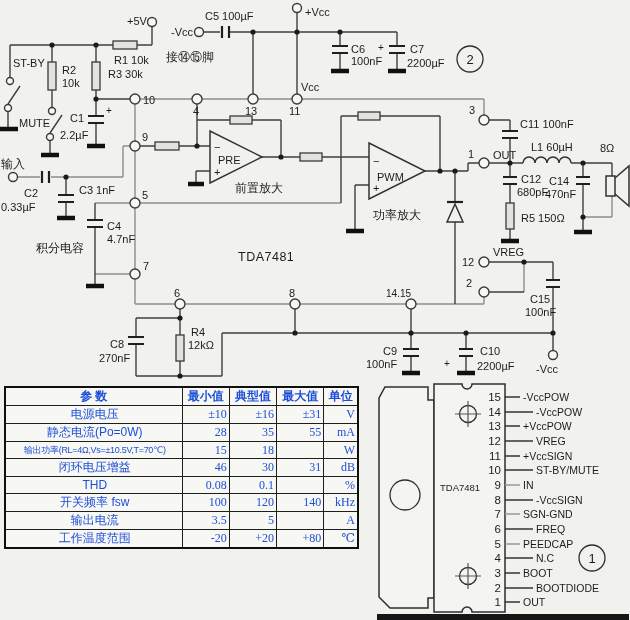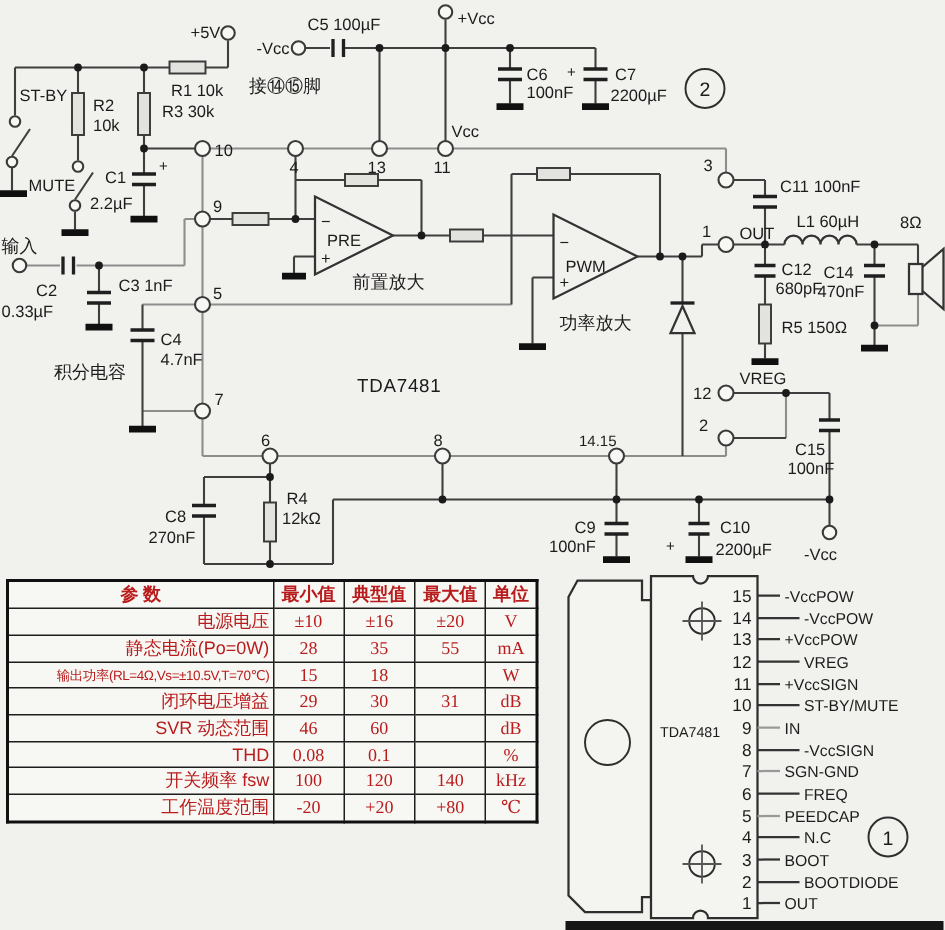--- a/index.html
+++ b/index.html
@@ -23,24 +23,24 @@
   .hole{fill:none;stroke:#2e2e2e;stroke-width:1.3;}
   .cross{stroke:#555;stroke-width:1.2;}
   .pl{stroke:#333;stroke-width:1.5;}
   .plg{stroke:#999;stroke-width:1.5;}
   svg text.pnum{font-size:11.5px;}
   svg text.plab{font-size:10.5px;}
   .abs{position:absolute;}
   table.spec{position:absolute;left:4px;top:386px;width:355px;border-collapse:collapse;
              table-layout:fixed;background:#f7f7f4;border:2px solid #101010;}
   .spec th,.spec td{border:1px solid #1e1e1e;height:16px;padding:0 2px;font-size:12px;
-                    color:#b91c1c;overflow:hidden;white-space:nowrap;}
+                    color:#1d4ed8;overflow:hidden;white-space:nowrap;}
   .spec th{font-weight:bold;text-align:center;font-family:"Liberation Serif","DejaVu Serif",serif;}
-  .spec td.num{font-family:"Liberation Serif","DejaVu Serif",serif;text-align:center;font-size:12px;}
-  .spec td.p{text-align:right;padding-left:4px;}
+  .spec td.num{font-family:"Liberation Serif","DejaVu Serif",serif;text-align:right;font-size:12px;}
+  .spec td.p{text-align:center;padding-left:4px;}
   .spec td.p.tiny{font-size:9px;letter-spacing:-0.3px;margin-left:26px;}
 </style>
 </head>
 <body>
 
 <svg class="abs" style="left:0;top:0" width="630" height="386" viewBox="0 0 630 386">
 
   <path class="wg" d="
     M17,177 H40 M51,177 H123 M123,177 V146 M123,146 H130
     M135,104 V141 M135,151 V198 M135,208 V269 M135,279 V304
@@ -271,66 +271,66 @@
       <th>典型值</th>
       <th>最大值</th>
       <th>单位</th>
     </tr>
   </thead>
   <tbody>
     <tr>
         <td class="p">电源电压</td>
         <td class="num">±10</td>
         <td class="num">±16</td>
-        <td class="num">±20</td>
+        <td class="num">±31</td>
         <td class="num">V</td>
       </tr>
     <tr>
         <td class="p">静态电流(Po=0W)</td>
         <td class="num">28</td>
         <td class="num">35</td>
         <td class="num">55</td>
         <td class="num">mA</td>
       </tr>
     <tr>
         <td class="p tiny">输出功率(RL=4Ω,Vs=±10.5V,T=70℃)</td>
         <td class="num">15</td>
         <td class="num">18</td>
         <td class="num"></td>
         <td class="num">W</td>
       </tr>
     <tr>
         <td class="p">闭环电压增益</td>
-        <td class="num">29</td>
+        <td class="num">46</td>
         <td class="num">30</td>
         <td class="num">31</td>
-        <td class="num">dB</td>
-      </tr>
-    <tr>
-        <td class="p">SVR 动态范围</td>
-        <td class="num">46</td>
-        <td class="num">60</td>
-        <td class="num"></td>
         <td class="num">dB</td>
       </tr>
     <tr>
         <td class="p">THD</td>
         <td class="num">0.08</td>
         <td class="num">0.1</td>
         <td class="num"></td>
         <td class="num">%</td>
       </tr>
     <tr>
         <td class="p">开关频率 fsw</td>
         <td class="num">100</td>
         <td class="num">120</td>
         <td class="num">140</td>
         <td class="num">kHz</td>
       </tr>
     <tr>
+        <td class="p">输出电流</td>
+        <td class="num">3.5</td>
+        <td class="num">5</td>
+        <td class="num"></td>
+        <td class="num">A</td>
+      </tr>
+    <tr>
         <td class="p">工作温度范围</td>
         <td class="num">-20</td>
         <td class="num">+20</td>
         <td class="num">+80</td>
         <td class="num">℃</td>
       </tr>
   </tbody>
 </table>
 
 <svg class="abs" style="left:355px;top:378px" width="275" height="242" viewBox="0 0 275 242">

